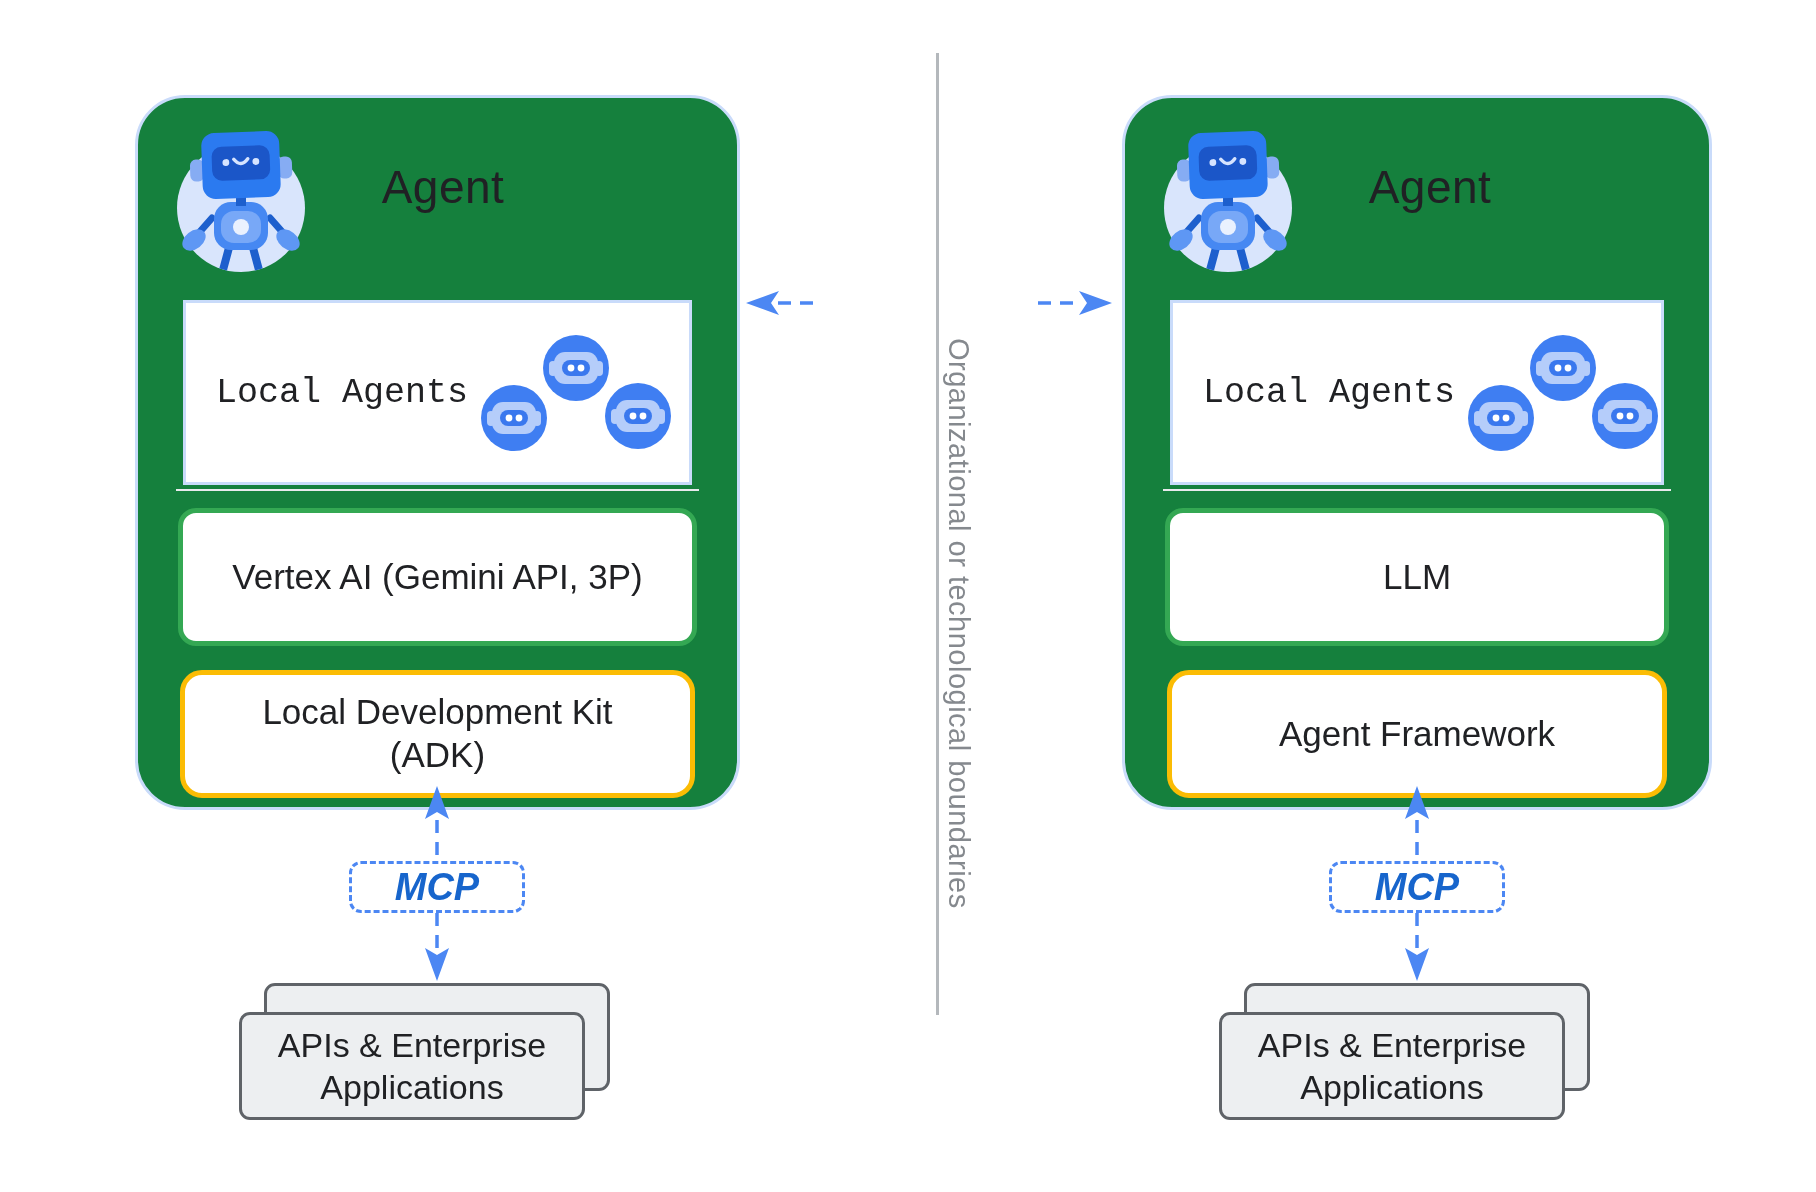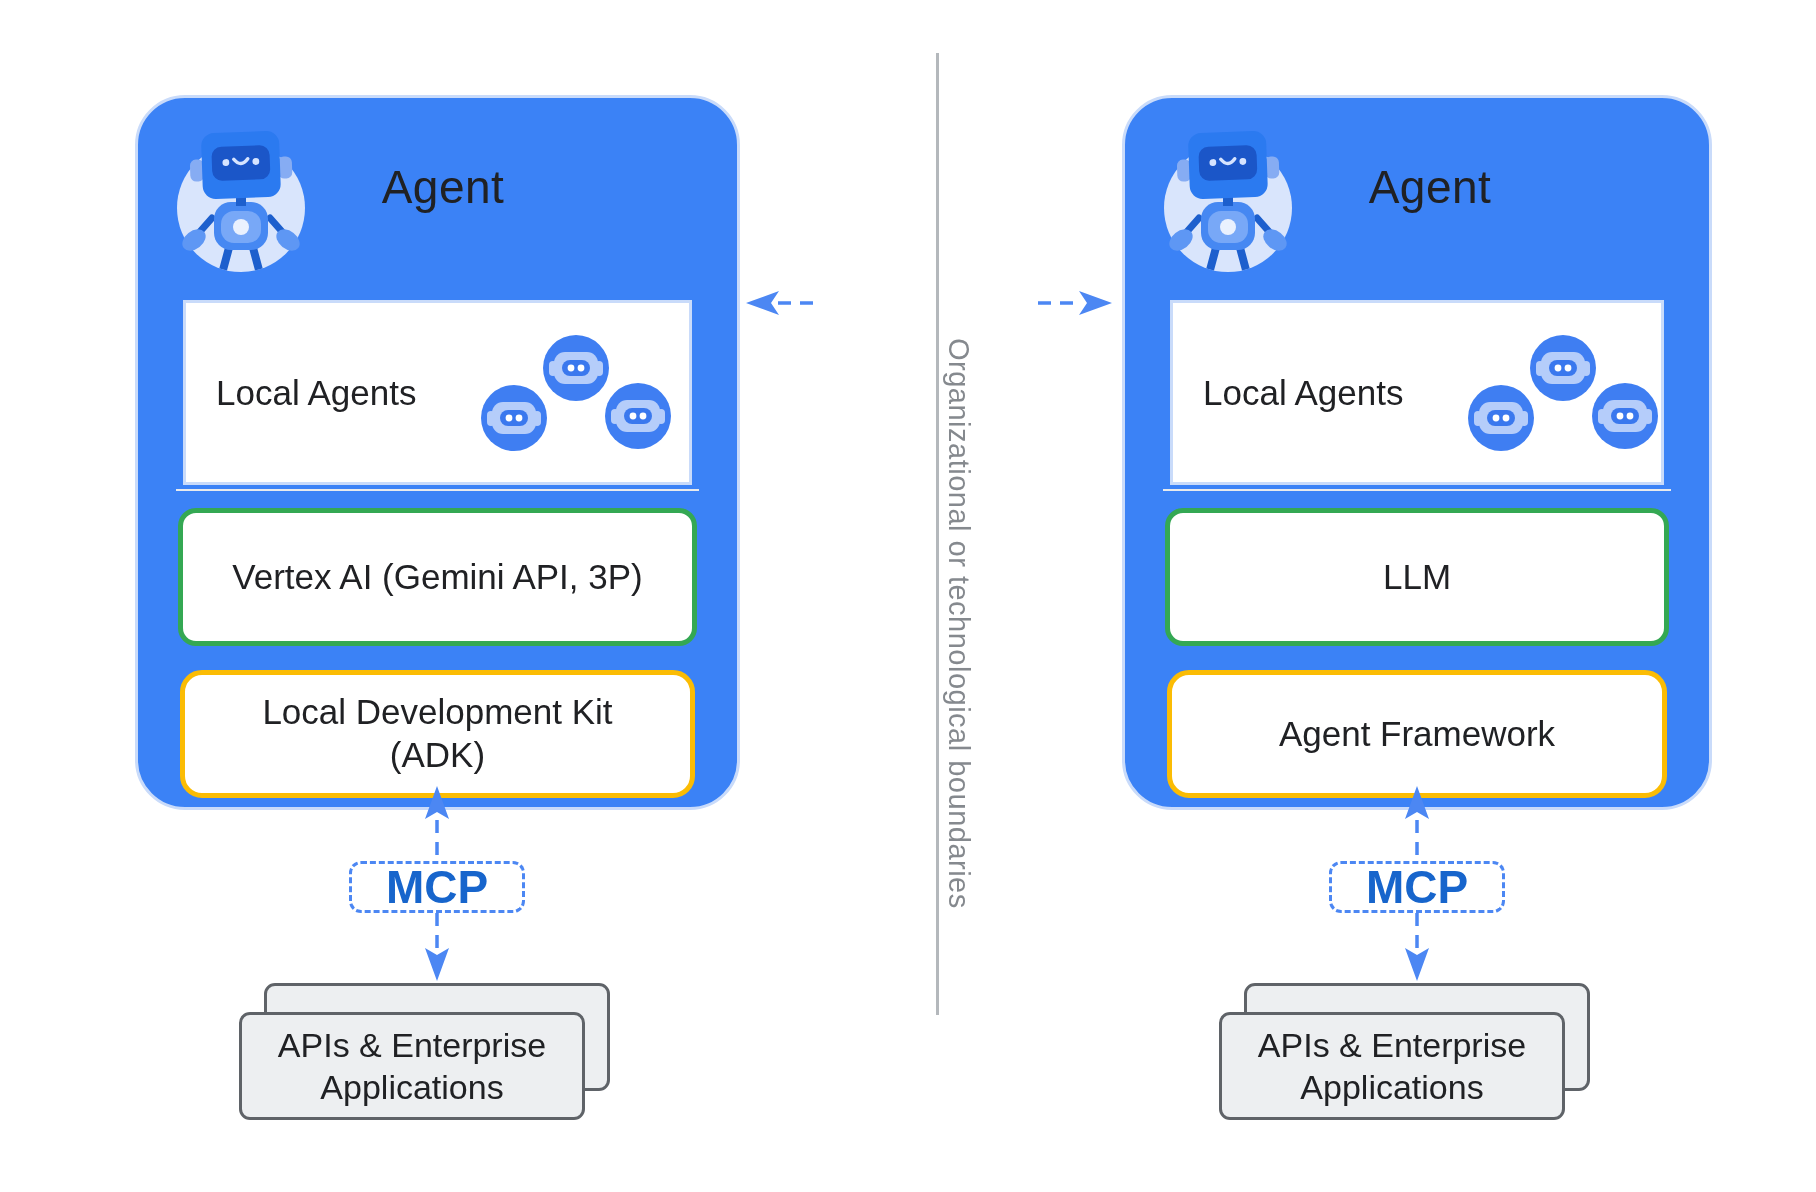--- a/index.html
+++ b/index.html
@@ -2,33 +2,33 @@
 <html><head>
 <meta charset="utf-8">
 <style>
   html,body{margin:0;padding:0;background:#ffffff;}
   .stage{
     position:relative;width:1816px;height:1192px;background:#ffffff;overflow:hidden;
     font-family:"Liberation Sans","DejaVu Sans",sans-serif;color:#202124;
   }
   
   .agent-card{
-    position:absolute;top:95px;height:715px;background:#3b82f6;
+    position:absolute;top:95px;height:715px;background:#15803d;
     border:3.5px solid #c9dbfa;border-radius:50px;box-sizing:border-box;z-index:2;
   }
   .agent-card--left{left:135px;width:605px;}
   .agent-card--right{left:1122px;width:590px;}
   .avatar{position:absolute;left:28px;top:18px;width:150px;height:160px;}
   .agent-title{
     position:absolute;left:170px;top:62px;width:270px;text-align:center;
     font-size:46px;font-weight:400;color:#202124;letter-spacing:.5px;
   }
   .local-box{
     position:absolute;left:45px;top:202px;right:45px;height:185px;background:#fff;
-    border:3px solid #c9dbfa;box-sizing:border-box;display:flex;align-items:center;
+    border:3px solid #c9dbfa;box-sizing:border-box;display:flex;align-items:center;font-family:Liberation Mono, monospace;
   }
   .local-label{font-size:35px;margin-left:30px;color:#202124;}
   .local-icons{position:absolute;inset:0;}
   .local-icon{position:absolute;width:66px;height:66px;}
   .local-icon.i-center{left:357px;top:32px;}
   .local-icon.i-left{left:295px;top:82px;}
   .local-icon.i-right{left:419px;top:80px;}
   .card-divider{
     position:absolute;left:38px;top:391px;right:38px;height:2px;background:#e8eaed;
   }
@@ -46,21 +46,21 @@
     writing-mode:vertical-rl;text-orientation:sideways;
     font-size:29px;color:#85898e;letter-spacing:.5px;white-space:nowrap;
   }
   
   .pill{
     position:absolute;box-sizing:border-box;background:#fff;z-index:4;
     border:3px dashed #4c87f3;display:flex;align-items:center;justify-content:center;
     font-weight:700;color:#1765cc;
   }
   .pill--a2a{left:814px;top:278px;width:226px;height:50px;border-radius:14px;font-size:34px;}
-  .pill--mcp{width:176px;height:52px;border-radius:12px;font-size:46px;top:861px;}
+  .pill--mcp{width:176px;height:52px;border-radius:12px;font-size:38px;top:861px;font-style:italic;}
   .pill--mcp-left{left:349px;}
   .pill--mcp-right{left:1329px;}
   
   .connectors{position:absolute;left:0;top:0;width:1816px;height:1192px;z-index:3;pointer-events:none;}
   
   .apps-card{
     position:absolute;width:346px;height:108px;box-sizing:border-box;
     background:#edeff1;border:3px solid #5f6368;border-radius:11px;
   }
   .apps-card--back{top:983px;z-index:1;}

